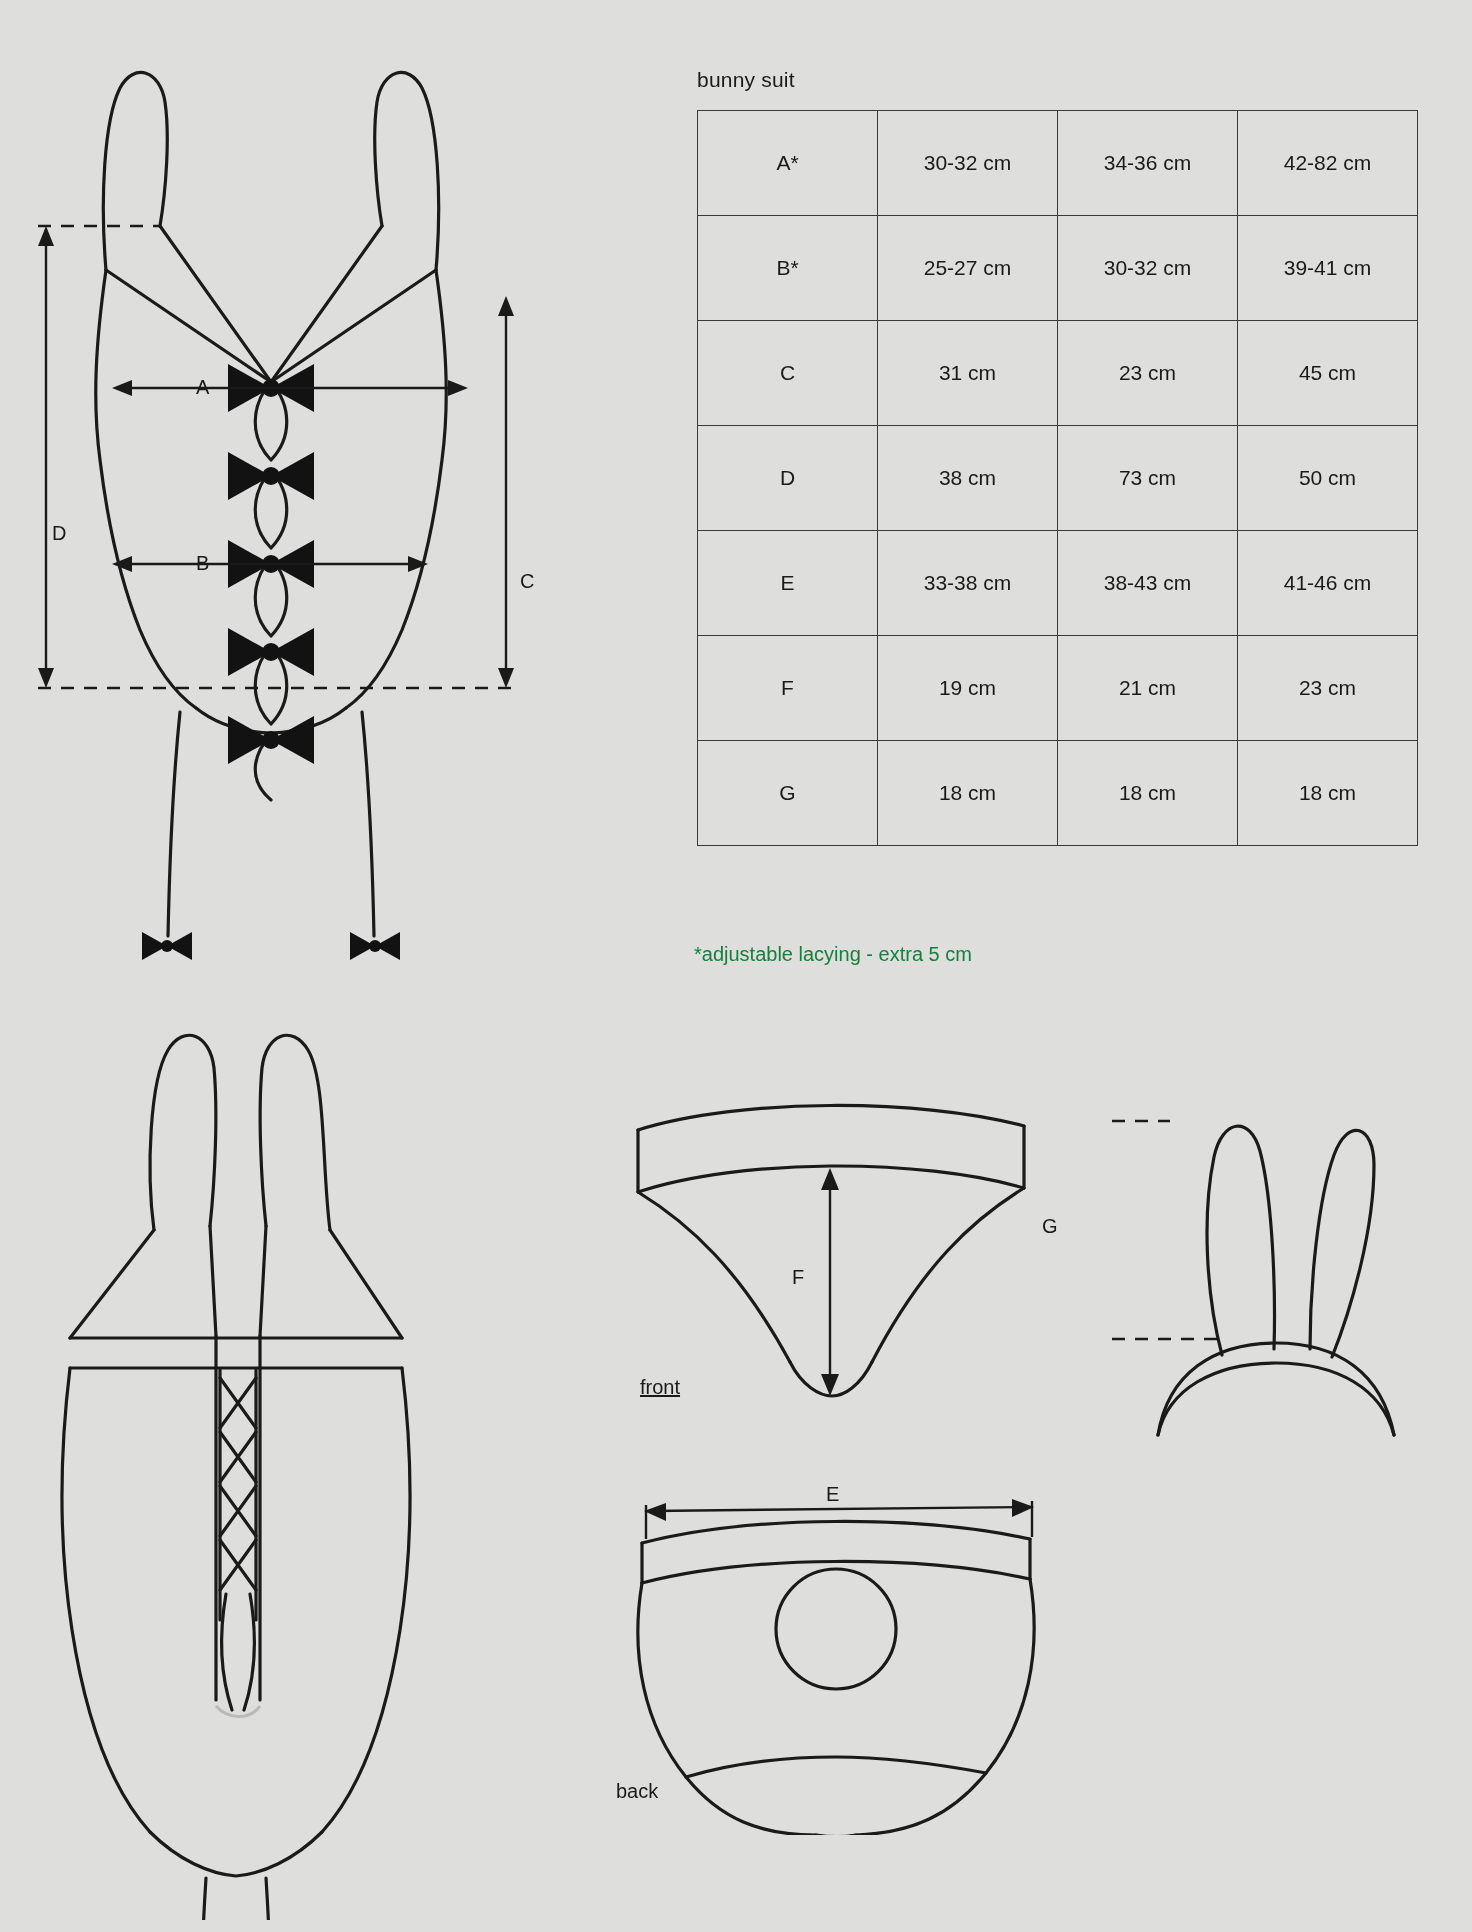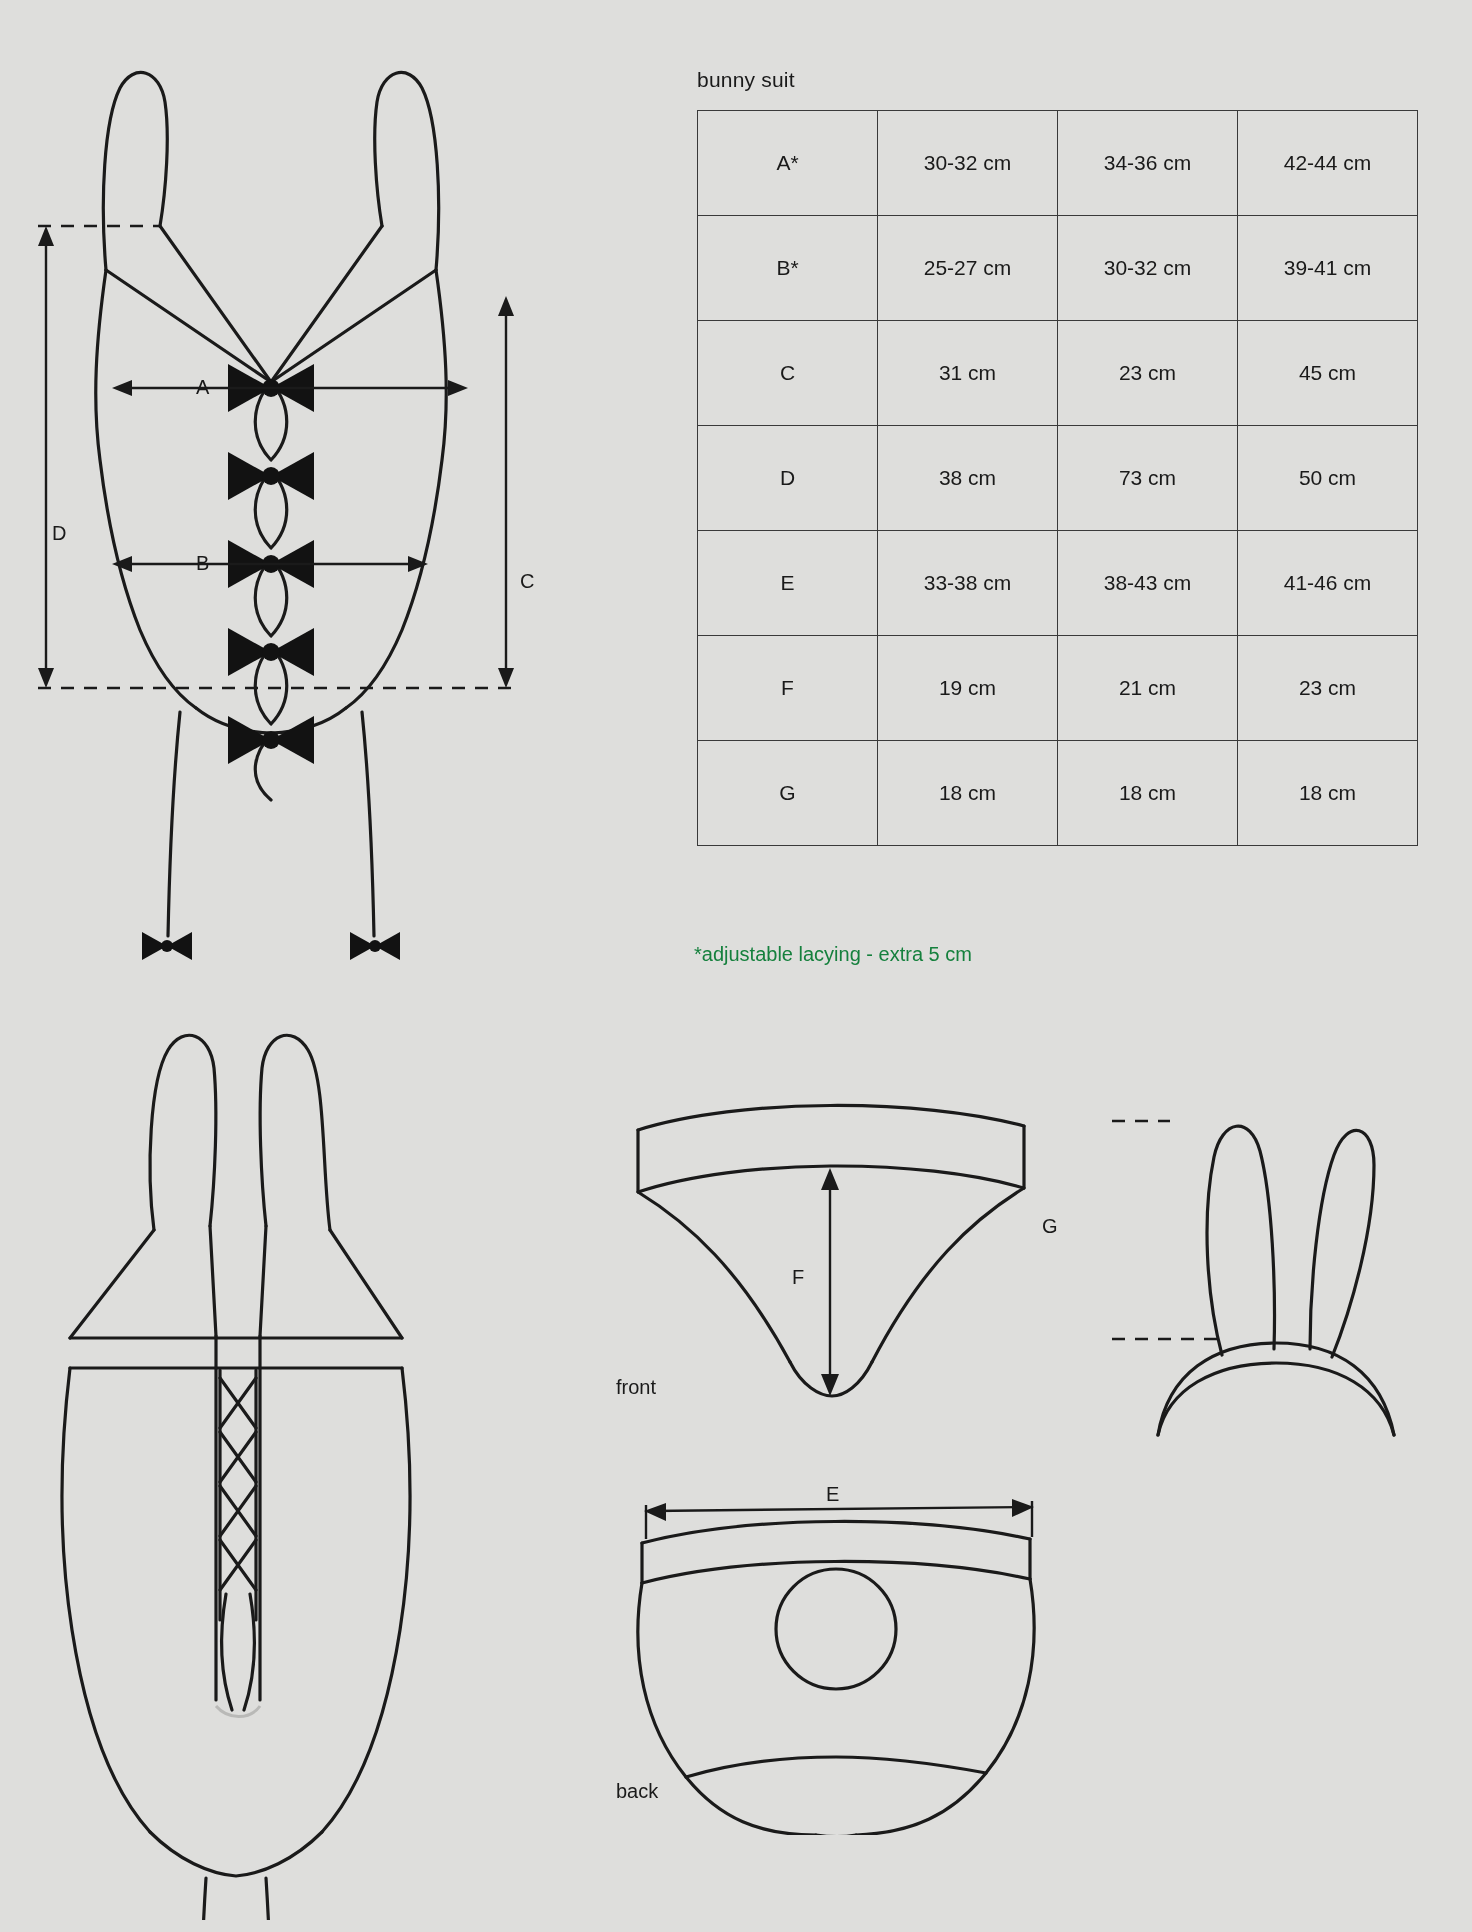--- a/index.html
+++ b/index.html
@@ -84,21 +84,21 @@
       <col class="c0">
         <col class="c1">
         <col class="c2">
         <col class="c3">
     </colgroup>
     <tbody>
       <tr>
         <td>A*</td>
         <td>30-32 cm</td>
         <td>34-36 cm</td>
-        <td>42-44 cm</td>
+        <td>42-82 cm</td>
       </tr>
       <tr>
         <td>B*</td>
         <td>25-27 cm</td>
         <td>30-32 cm</td>
         <td>39-41 cm</td>
       </tr>
       <tr>
         <td>C</td>
         <td>31 cm</td>
@@ -305,21 +305,21 @@
       </g>
 
       <g stroke="#1a1a1a" stroke-width="2.4" fill="none">
         <path d="M210 76 L 210 288"></path>
         <path d="M210 68 L 201 90 L 219 90 Z" fill="#1a1a1a" stroke="none"></path>
         <path d="M210 296 L 201 274 L 219 274 Z" fill="#1a1a1a" stroke="none"></path>
       </g>
     </svg>
     <div class="dlabel" style="left:172px; top:166px;">F</div>
   </div>
-  <div class="dlabel" style="left:616px; top:1376px;">front</div>
+  <div class="dlabel" style="left:640px; top:1376px;text-decoration:underline;">front</div>
 
   <div class="draw" style="left:620px; top:1495px; width:450px; height:340px;">
     <svg width="450" height="340" viewBox="0 0 450 340" fill="none" xmlns="http://www.w3.org/2000/svg">
       <g stroke="#1a1a1a" stroke-width="3.2" fill="none" stroke-linecap="round" stroke-linejoin="round">
 
         <path d="M22 48 C 130 20, 300 20, 410 44"></path>
         <path d="M22 48 L 22 88"></path>
         <path d="M410 44 L 410 84"></path>
         <path d="M22 88 C 130 60, 300 60, 410 84"></path>
 

